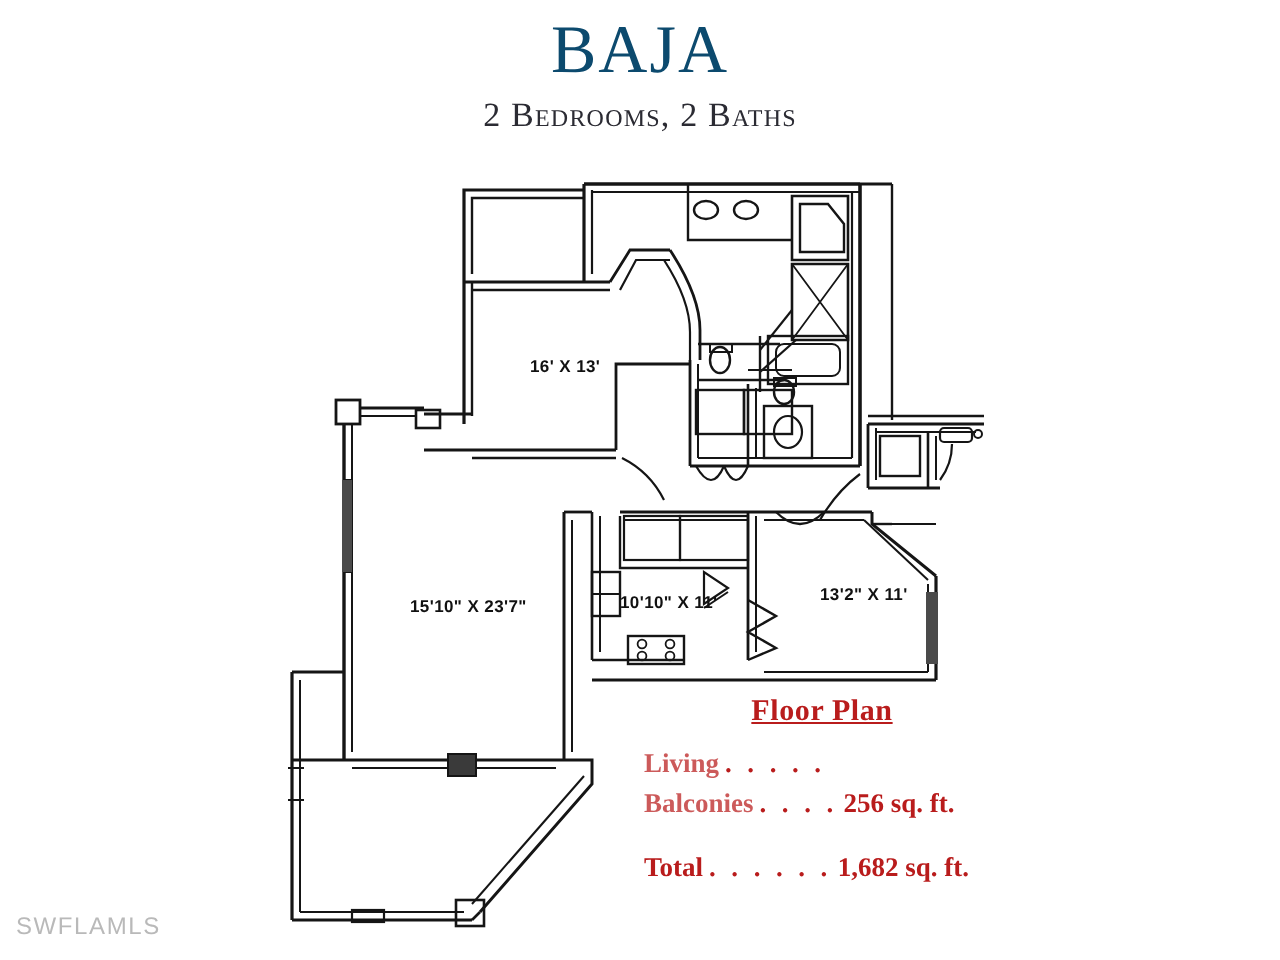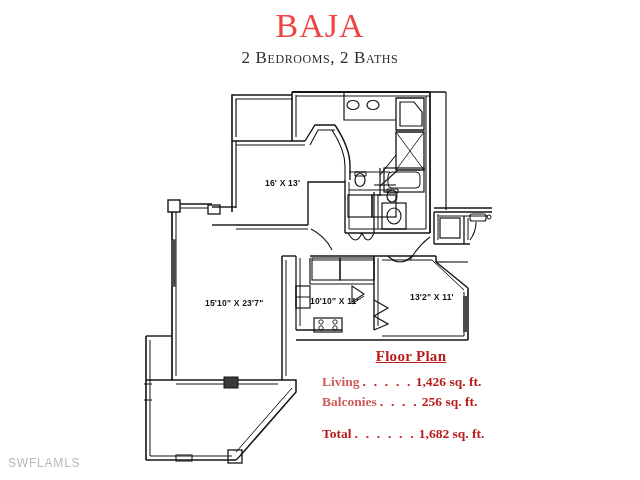--- a/index.html
+++ b/index.html
@@ -22,21 +22,21 @@
     top: 8px;
     left: 0;
     width: 640px;
     text-align: center;
   }
   #plan-title {
     font-family: "Liberation Serif", serif;
     font-size: 34px;
     letter-spacing: 1px;
     font-variant: small-caps;
-    color: #ef4444;
+    color: #0c4a6e;
     line-height: 1.05;
     font-weight: 400;
   }
   #plan-subtitle {
     font-family: "Liberation Serif", serif;
     font-size: 17px;
     font-variant: small-caps;
     letter-spacing: 0.6px;
     color: #2b2b33;
     margin-top: 4px;
@@ -327,21 +327,20 @@
 <div class="room-label" id="label-living">15'10" X 23'7"</div>
 <div class="room-label" id="label-kitchen">10'10" X 11'</div>
 <div class="room-label" id="label-bedroom2">13'2" X 11'</div>
 
 <div id="legend">
   <div id="legend-title">Floor Plan</div>
 
   <div class="legend-row faded">
     <span class="lbl">Living</span>
     <span class="dots">. . . . .</span>
-    <span class="val">1,426 sq. ft.</span>
   </div>
 
   <div class="legend-row faded">
     <span class="lbl">Balconies</span>
     <span class="dots">. . . .</span>
     <span class="val">256 sq. ft.</span>
   </div>
 
   <div class="legend-gap"></div>
 

